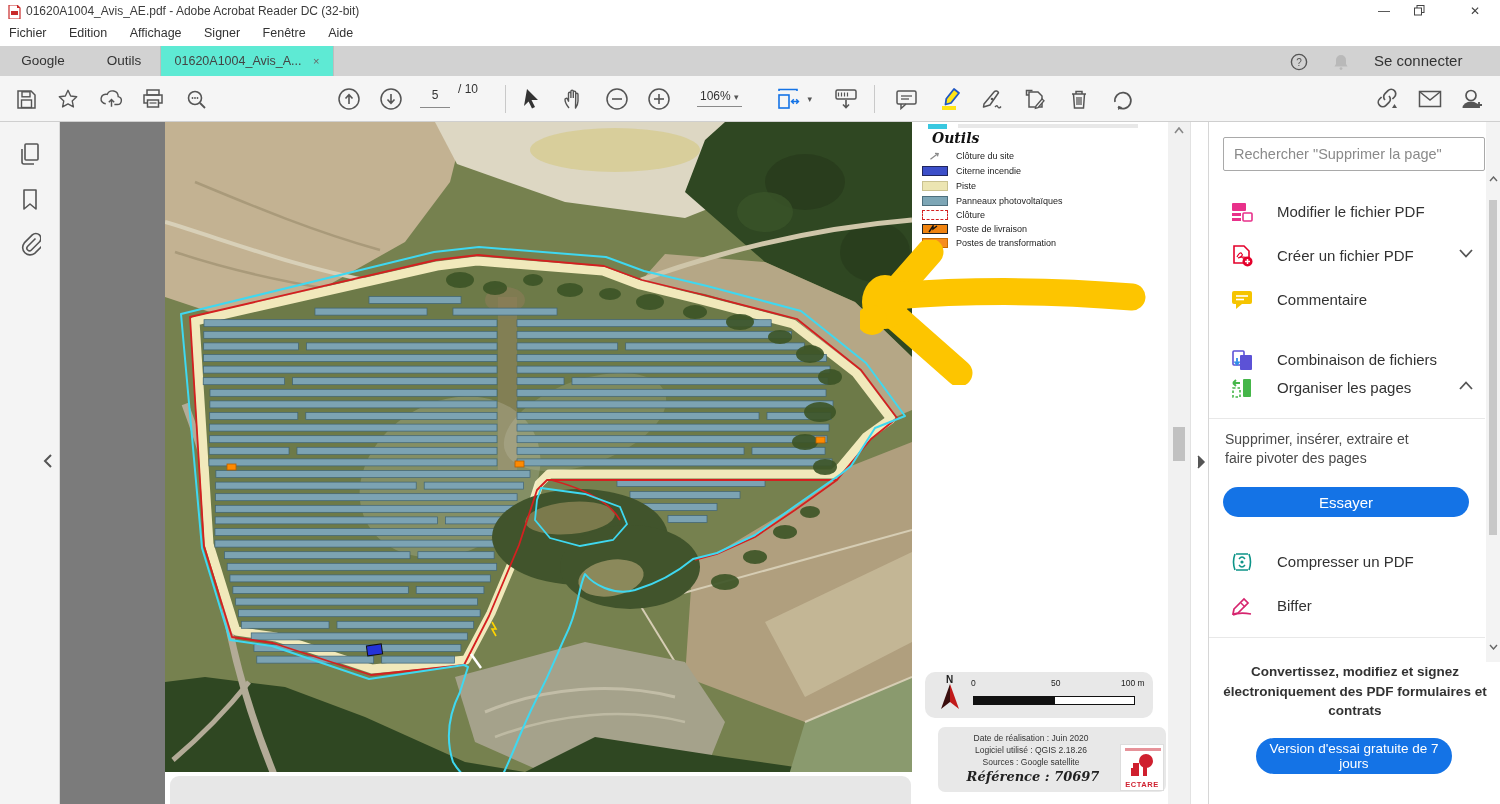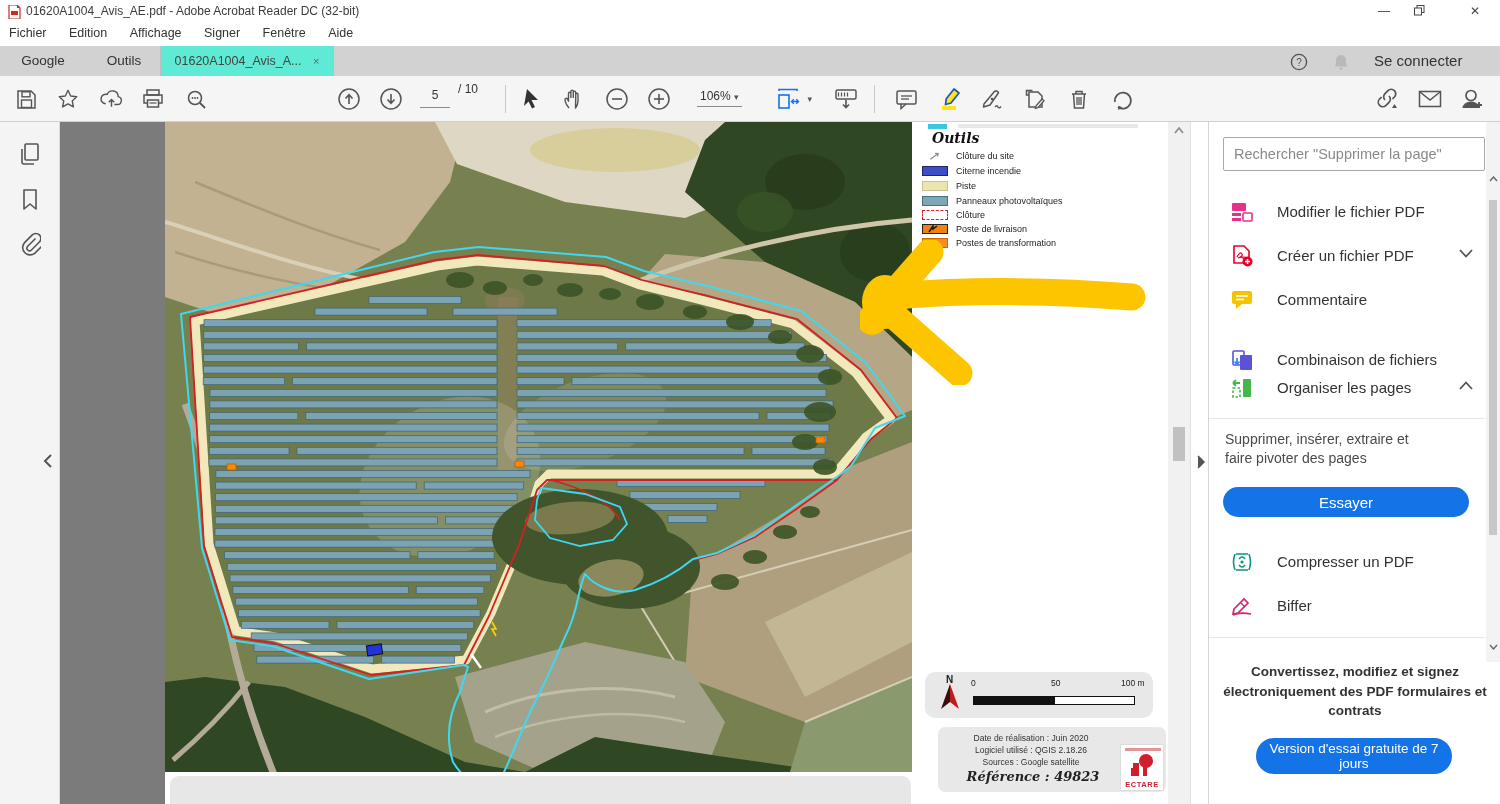--- a/index.html
+++ b/index.html
@@ -513,21 +513,21 @@
         <span class="tick" style="left:126px">50</span>
         <span class="tick" style="left:196px">100 m</span>
         <div class="abs" style="left:48px;top:24px;width:81px;height:9px;background:#111"></div>
         <div class="abs" style="left:129px;top:24px;width:81px;height:9px;background:#fff;border:1.5px solid #111"></div>
       </div>
 
       <div id="infobox">
         <span class="infoline" style="top:6px">Date de réalisation : Juin 2020</span>
         <span class="infoline" style="top:18px">Logiciel utilisé : QGIS 2.18.26</span>
         <span class="infoline" style="top:30px">Sources : Google satellite</span>
-        <span id="refline">Référence : 49823</span>
+        <span id="refline">Référence : 70697</span>
         <div id="maplogo">
           <div class="abs" style="left:4px;top:3px;width:36px;height:3px;background:#e0777f;opacity:.8"></div>
           <svg class="abs" style="left:8px;top:8px" width="28" height="26" viewBox="0 0 28 26">
             <circle cx="17" cy="8" r="7" fill="#cf1f2e"></circle>
             <rect x="14" y="13" width="4" height="10" fill="#cf1f2e"></rect>
             <rect x="4" y="10" width="6" height="13" fill="#cf1f2e"></rect>
             <rect x="2" y="15" width="3" height="8" fill="#cf1f2e"></rect>
           </svg>
           <span class="ltxt">ECTARE</span>
         </div>

